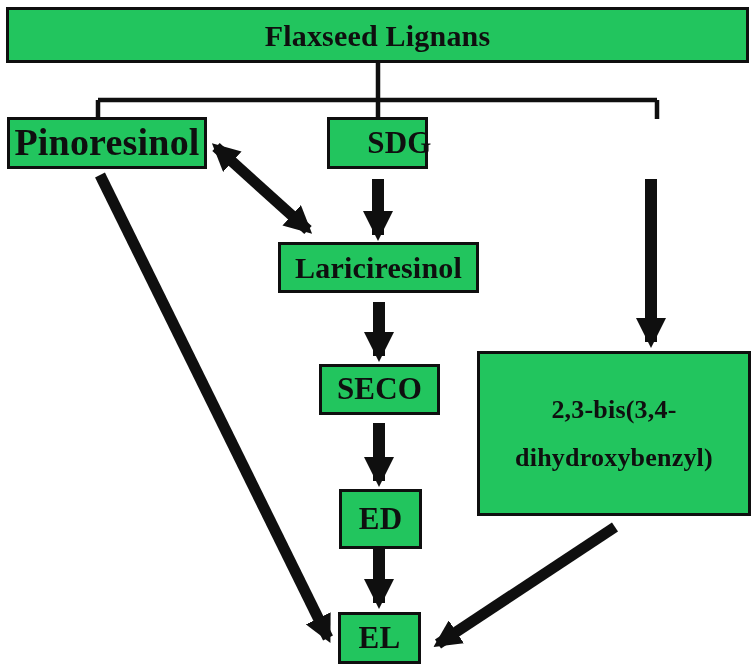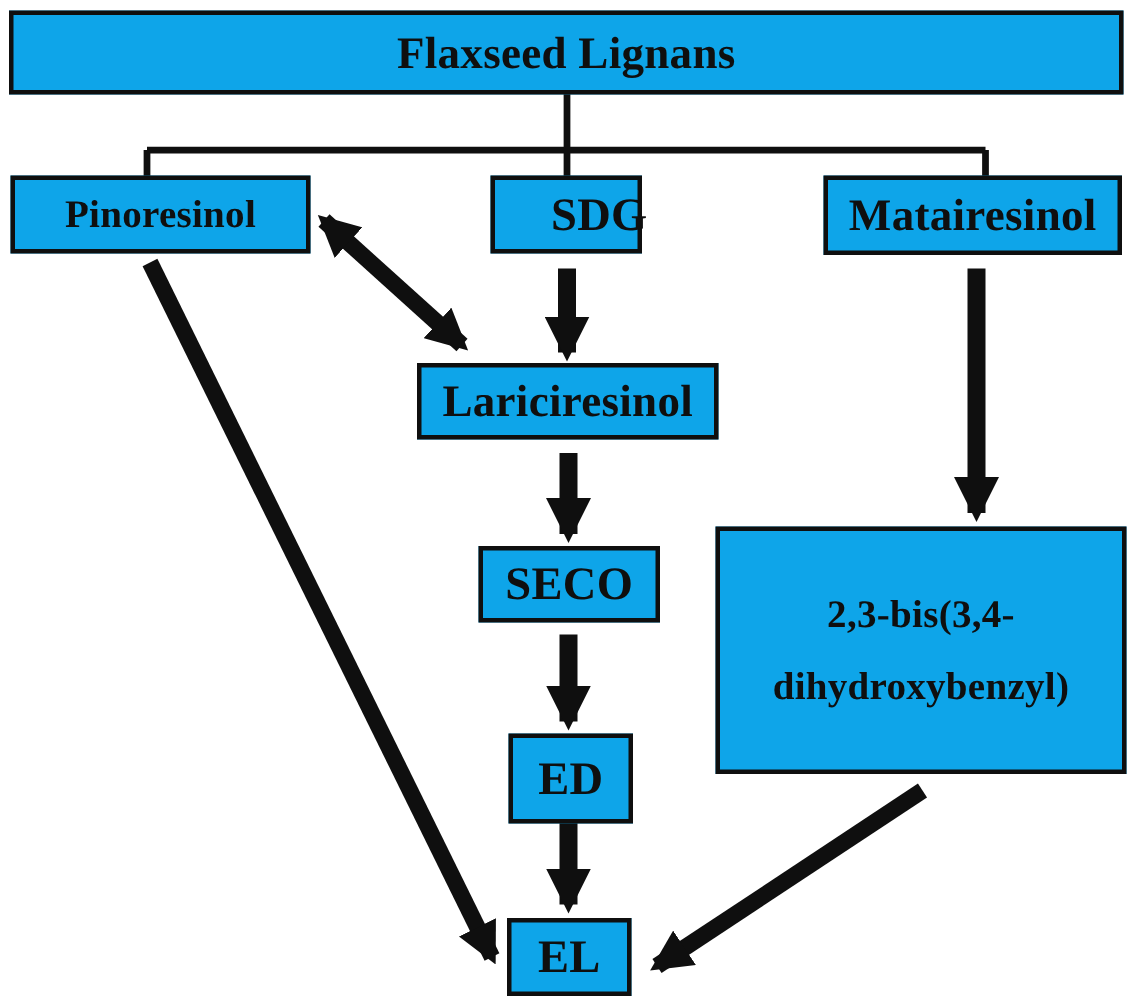--- a/index.html
+++ b/index.html
@@ -17,35 +17,35 @@
   }
   .wires {
     position: absolute;
     left: 0;
     top: 0;
     z-index: 0;
   }
   .node {
     position: absolute;
     box-sizing: border-box;
-    background: #0ea5e9;
+    background: #22c55e;
     border: 3px solid #0f0f0f;
     color: #0f0f0f;
     font-weight: 700;
     display: flex;
     flex-direction: column;
     align-items: center;
     justify-content: center;
     text-align: center;
     z-index: 1;
     line-height: 1.1;
     letter-spacing: 0.2px;
   }
   .n-flaxseed      { left: 6px;   top: 7px;   width: 743px; height: 56px;  font-size: 30px; }
-  .n-pinoresinol   { left: 7px;   top: 117px; width: 200px; height: 52px;  font-size: 26px; }
+  .n-pinoresinol   { left: 7px;   top: 117px; width: 200px; height: 52px;  font-size: 38px; }
   .n-sdg           { left: 327px; top: 117px; width: 101px; height: 52px;  font-size: 31px; padding-left: 44px; }
   .n-matairesinol  { left: 549px; top: 117px; width: 199px; height: 53px;  font-size: 30px; }
   .n-lariciresinol { left: 278px; top: 242px; width: 201px; height: 51px;  font-size: 30px; }
   .n-seco          { left: 319px; top: 364px; width: 121px; height: 51px;  font-size: 31px; }
   .n-butyrolactone { left: 477px; top: 351px; width: 274px; height: 165px; font-size: 26px; line-height: 1.82; }
   .n-ed            { left: 339px; top: 489px; width: 83px;  height: 60px;  font-size: 31px; }
   .n-el            { left: 338px; top: 612px; width: 83px;  height: 52px;  font-size: 31px; }
 </style>
 </head>
 <body>
@@ -86,23 +86,20 @@
   </div>
 
   <div class="node n-pinoresinol">
     <span>Pinoresinol</span>
   </div>
 
   <div class="node n-sdg">
     <span>SDG</span>
   </div>
 
-  <div class="node n-matairesinol">
-    <span>Matairesinol</span>
-  </div>
 
   <div class="node n-lariciresinol">
     <span>Lariciresinol</span>
   </div>
 
   <div class="node n-seco">
     <span>SECO</span>
   </div>
 
   <div class="node n-butyrolactone">

